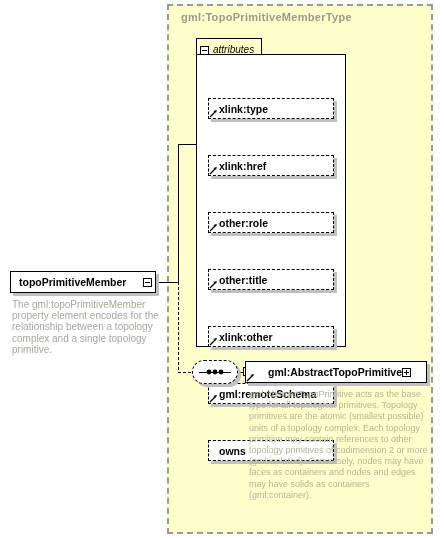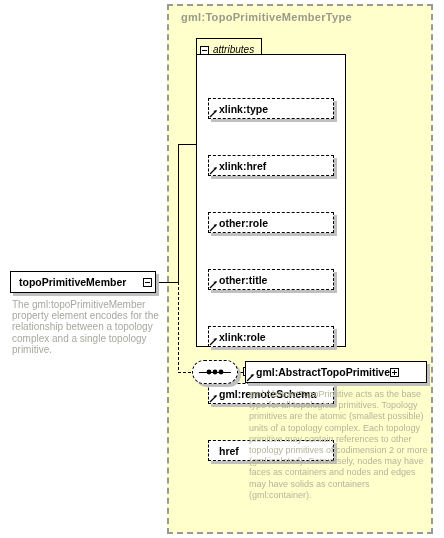--- a/index.html
+++ b/index.html
@@ -217,21 +217,21 @@
     position: absolute;
     left: 0;
     top: 0;
     width: 182px;
     height: 22px;
     background: #ffffff;
     border: 1px solid #000000;
     box-sizing: border-box;
     display: flex;
     align-items: center;
-    justify-content: flex-start;
+    justify-content: center;
     padding-right: 3px;
   }
   #abstract-box-wrap .el-label {
     font-size: 10.5px;
     font-weight: bold;
     color: #000000;
     white-space: nowrap;
     padding-left: 10px;
   }
   #abstract-box-wrap .ref-arrow {
@@ -358,41 +358,41 @@
         <span class="attr-label">other:title</span>
       </div>
       <svg class="ref-arrow" viewBox="0 0 9 9">
         <path d="M 1 8 L 7 2" stroke="#000000" stroke-width="1.3" fill="none"></path>
         <path d="M 8 1 L 4.2 2.1 L 6.9 3.6 Z" fill="#000000"></path>
       </svg>
     </div>
     <div class="attr-row">
       <div class="shadow"></div>
       <div class="face">
-        <span class="attr-label">xlink:role</span>
+        <span class="attr-label">xlink:other</span>
       </div>
       <svg class="ref-arrow" viewBox="0 0 9 9">
         <path d="M 1 8 L 7 2" stroke="#000000" stroke-width="1.3" fill="none"></path>
         <path d="M 8 1 L 4.2 2.1 L 6.9 3.6 Z" fill="#000000"></path>
       </svg>
     </div>
     <div class="attr-row">
       <div class="shadow"></div>
       <div class="face">
         <span class="attr-label">gml:remoteSchema</span>
       </div>
       <svg class="ref-arrow" viewBox="0 0 9 9">
         <path d="M 1 8 L 7 2" stroke="#000000" stroke-width="1.3" fill="none"></path>
         <path d="M 8 1 L 4.2 2.1 L 6.9 3.6 Z" fill="#000000"></path>
       </svg>
     </div>
     <div class="attr-row">
       <div class="shadow"></div>
       <div class="face">
-        <span class="attr-label">href</span>
+        <span class="attr-label">owns</span>
       </div>
     </div>
   </div>
 
 <div id="member-box-wrap">
   <div class="shadow"></div>
   <div class="face">
     <span class="el-label">topoPrimitiveMember</span>
     <span class="expander"></span>
   </div>

